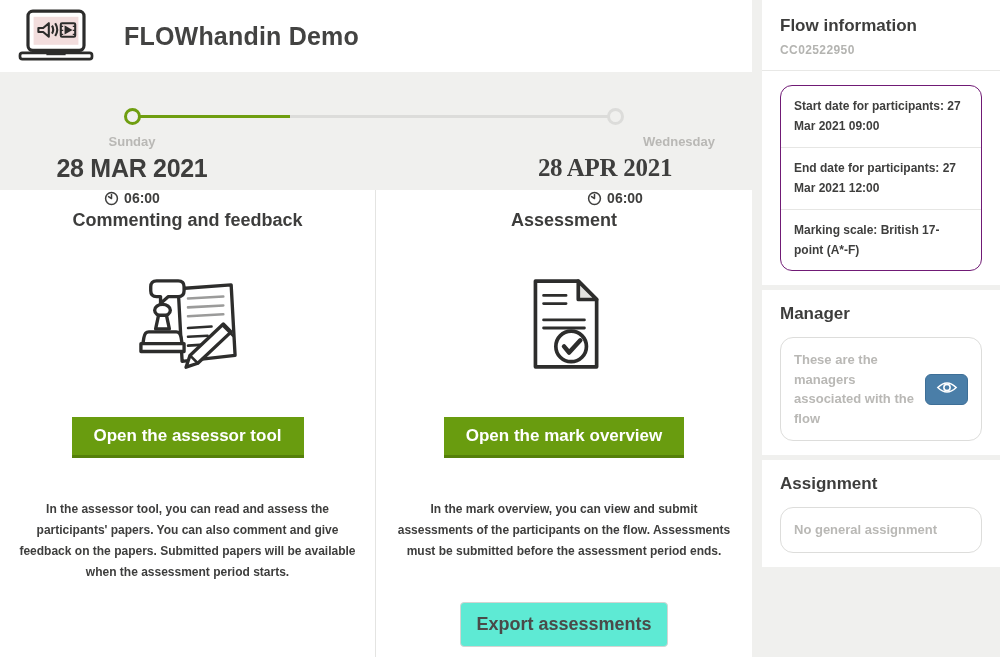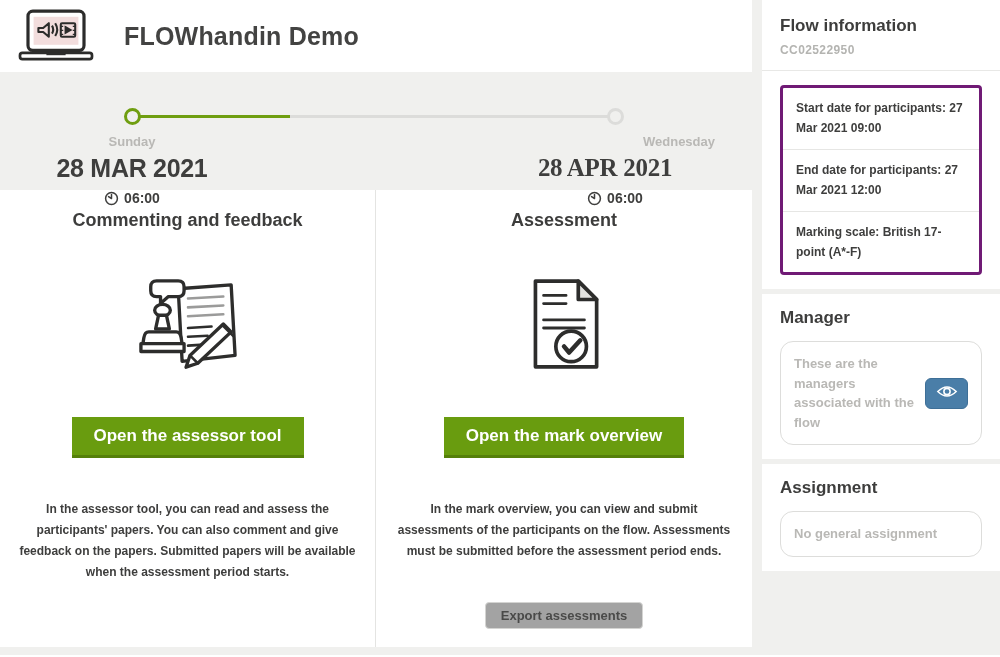--- a/index.html
+++ b/index.html
@@ -36,31 +36,31 @@
   .clock-icon { width:15px; height:15px; display:inline-block; }
 
   
   .panels { background:#fff; display:flex; min-height:302px; }
   .panel { width:376px; padding:20px 16px 18px; display:flex; flex-direction:column; align-items:center;gap:27px; }
   .panel.left { border-right:1px solid #e4e4e2; }
   .panel-title { font-size:18px; font-weight:bold; color:#3d3d3c; margin-bottom:14px; }
   .panel-icon { height:108px; display:flex; align-items:center; justify-content:center; margin-bottom:10px; }
   .green-btn { background:#699c0f; border:none; border-bottom:3px solid #55800a; border-radius:0; color:#fff; font-family:"Liberation Sans",sans-serif; font-size:17px; font-weight:bold; padding:9px 22px; cursor:pointer; }
   .panel-desc { font-size:12px; font-weight:bold; color:#3e3e3d; text-align:center; line-height:1.75; margin-top:14px; max-width:352px; }
-  .export-btn { margin-top:13px; background:#a3a3a3; border:1px solid #d4d4d2; border-radius:4px; font-family:"Liberation Sans",sans-serif; font-size:13px; font-weight:bold; color:#4a4a49; padding:5px 15px; cursor:pointer; }
+  .export-btn { margin-top:13px; background:#5eead4; border:1px solid #d4d4d2; border-radius:4px; font-family:"Liberation Sans",sans-serif; font-size:18px; font-weight:bold; color:#4a4a49; padding:11px 15px; cursor:pointer; }
 
   
   .card { background:#fff; padding:14px 18px; }
   .card + .card { margin-top:5px; }
   .card.flow-info { padding-top:16px; }
   .card.assignment { flex:1; }
   .card-title { font-size:17px; font-weight:bold; color:#3d3d3c; }
   .flow-code { font-size:12px; font-weight:bold; color:#b4b4b1; margin-top:7px; letter-spacing:0.4px; }
   .flow-divider { border:none; border-top:1px solid #e8e8e6; margin:13px -18px 14px; }
-  .details-box { border:3px solid #701a75; border-radius:4px; }
+  .details-box { border:1px solid #701a75; border-radius:12px; }
   .details-row { padding:10px 13px; font-size:12px; font-weight:bold; color:#3e3e3d; line-height:1.7; }
   .details-row + .details-row { border-top:1px solid #e6e6e4; }
   .mini-box { border:1px solid #dddddb; border-radius:13px; padding:12px 13px; margin-top:13px; display:flex; align-items:center; }
   .mini-box .muted { font-size:13px; font-weight:bold; color:#b9b8b5; line-height:1.5; }
   .eye-btn { margin-left:auto; width:43px; height:31px; background:#4a7ea8; border:1px solid #3e6f97; border-radius:6px; display:flex; align-items:center; justify-content:center; cursor:pointer; flex:0 0 auto; }
 
   
   .participants-section { background:#fff; margin-top:8px; height:104px; padding:12px 12px 0; }
   .participants-title { font-size:15px; font-weight:bold; color:#6d28d9; }
   .highlight-frame { margin:14px -3px 0; border:5px solid #ee1212; background:#fff; padding:3px; }

